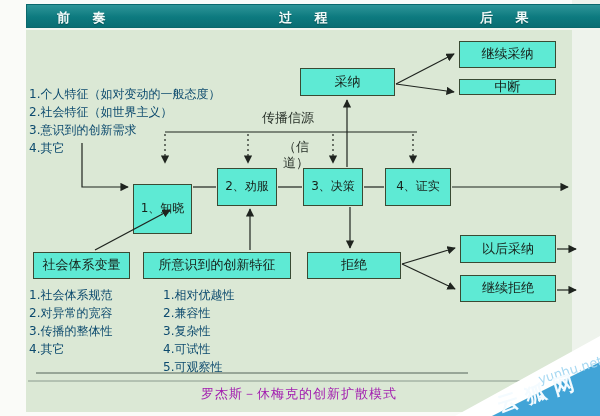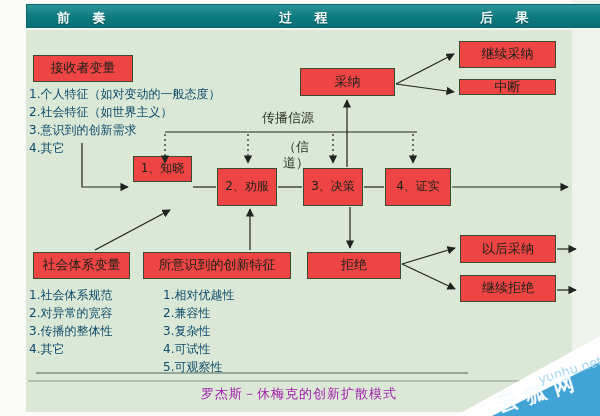--- a/index.html
+++ b/index.html
@@ -20,21 +20,21 @@
   .header-label{
     position:absolute;top:4px;color:#f2fbfa;font-size:13px;
     letter-spacing:9px;white-space:nowrap;font-weight:bold;
     text-shadow:0 1px 1px rgba(0,40,40,.45);
   }
   .panel{
     position:absolute;left:26px;top:30px;width:546px;height:382px;
     background:#dbe8d5;
   }
   .gbox{
-    position:absolute;background:#ef4444;border:1.5px solid #3a4a33;
+    position:absolute;background:#5eead4;border:1.5px solid #3a4a33;
     box-sizing:border-box;display:flex;align-items:center;justify-content:center;
     font-size:12px;color:#17211a;text-align:center;line-height:1.1;
   }
   .dlist{position:absolute;font-size:12px;color:#0c4a6e;line-height:18px;white-space:nowrap;}
   .flabel{position:absolute;font-size:13px;color:#273028;white-space:nowrap;}
   .channel-label{position:absolute;font-size:13px;color:#273028;line-height:16px;}
   .caption{
     position:absolute;left:26px;top:385px;width:546px;text-align:center;
     font-size:13px;color:#a21caf;letter-spacing:1px;
   }
@@ -48,21 +48,20 @@
   <div class="right-strip"></div>
 
   <div class="header-bar">
     <span class="header-label" style="left:30px">前 奏</span>
     <span class="header-label" style="left:252px">过 程</span>
     <span class="header-label" style="left:453px">后 果</span>
   </div>
 
   <div class="panel"></div>
 
-  <div class="gbox" style="left:33px;top:55px;width:100px;height:27px;font-size:13px">接收者变量</div>
   <div class="dlist" style="left:29px;top:85px">
     <div>1.个人特征（如对变动的一般态度）</div>
     <div>2.社会特征（如世界主义）</div>
     <div>3.意识到的创新需求</div>
     <div>4.其它</div>
   </div>
 
   <div class="gbox" style="left:33px;top:252px;width:97px;height:27px;font-size:13px">社会体系变量</div>
   <div class="dlist" style="left:29px;top:286px">
     <div>1.社会体系规范</div>
@@ -73,21 +72,21 @@
 
   <div class="gbox" style="left:143px;top:252px;width:148px;height:27px;font-size:13px">所意识到的创新特征</div>
   <div class="dlist" style="left:163px;top:286px">
     <div>1.相对优越性</div>
     <div>2.兼容性</div>
     <div>3.复杂性</div>
     <div>4.可试性</div>
     <div>5.可观察性</div>
   </div>
 
-  <div class="gbox" style="left:133px;top:156px;width:59px;height:26px">1、知晓</div>
+  <div class="gbox" style="left:133px;top:184px;width:59px;height:50px">1、知晓</div>
   <div class="gbox" style="left:217px;top:168px;width:60px;height:38px">2、劝服</div>
   <div class="gbox" style="left:303px;top:168px;width:60px;height:38px">3、决策</div>
   <div class="gbox" style="left:385px;top:168px;width:66px;height:38px">4、证实</div>
 
   <div class="flabel" style="left:262px;top:109px">传播信源</div>
   <div class="channel-label" style="left:283px;top:139px">
     <div>（信</div>
     <div style="margin-left:0px">道）</div>
   </div>
 

